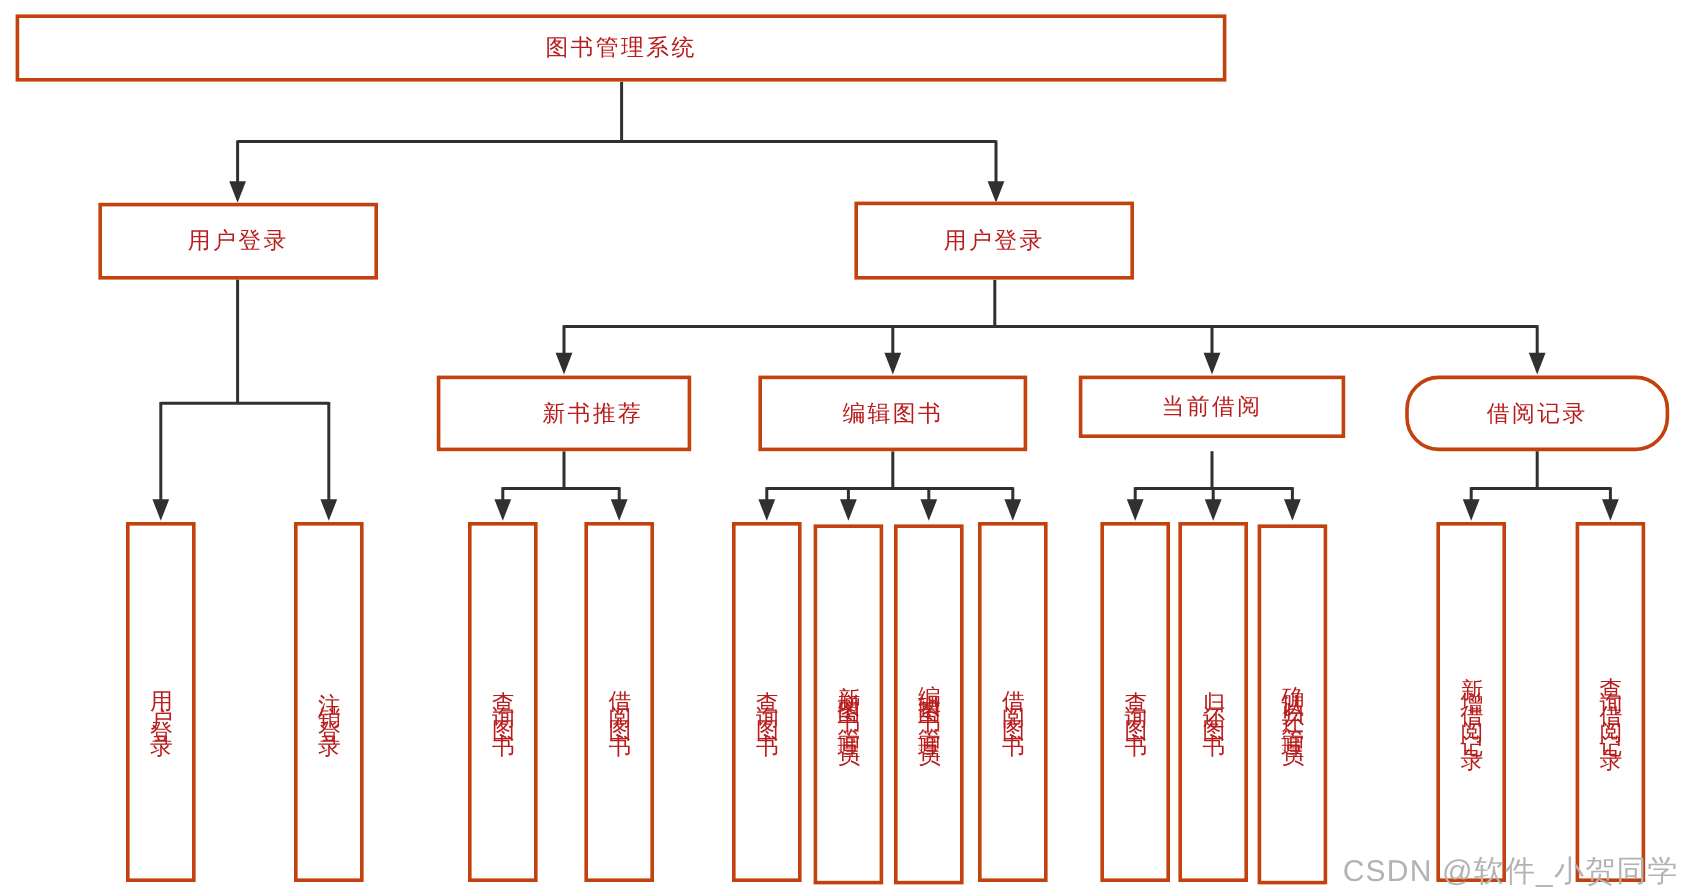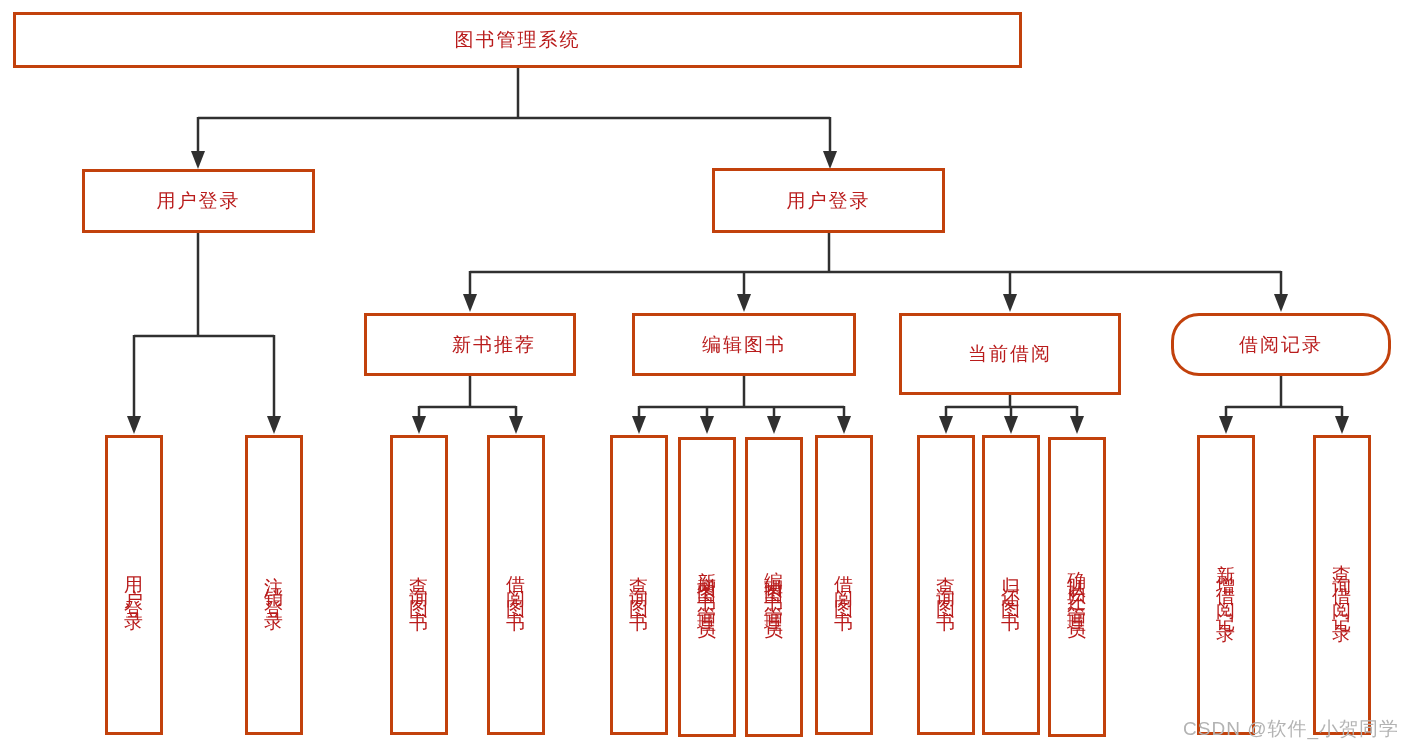--- a/index.html
+++ b/index.html
@@ -44,21 +44,21 @@
     letter-spacing: 12px;
     line-height: 1;
   }
   .leaf-box span.long {
     letter-spacing: 7px;
   }
   .watermark {
     position: absolute;
     right: 6px;
     bottom: 5px;
-    font-size: 19px;
+    font-size: 25px;
     color: #b3b3b3;
     letter-spacing: 1px;
     z-index: 5;
     white-space: nowrap;
   }
 </style>
 </head>
 <body>
 
 <div class="canvas">
@@ -143,21 +143,21 @@
   <div class="box" style="left:712px; top:168px; width:233px; height:65px;">
     <span class="h-label">用户登录</span>
   </div>
 
   <div class="box" style="left:364px; top:313px; width:212px; height:63px;padding-left:48px;">
     <span class="h-label">新书推荐</span>
   </div>
   <div class="box" style="left:632px; top:313px; width:224px; height:63px;">
     <span class="h-label">编辑图书</span>
   </div>
-  <div class="box" style="left:899px; top:313px; width:222px; height:82px;">
+  <div class="box" style="left:899px; top:313px; width:222px; height:52px;">
     <span class="h-label">当前借阅</span>
   </div>
   <div class="box" style="left:1171px; top:313px; width:220px; height:63px;border-radius:28px;">
     <span class="h-label">借阅记录</span>
   </div>
 
   <div class="box leaf-box" style="left:105px; top:435px; width:58px; height:300px;">
     <span>用户登录</span>
   </div>
   <div class="box leaf-box" style="left:245px; top:435px; width:58px; height:300px;">

